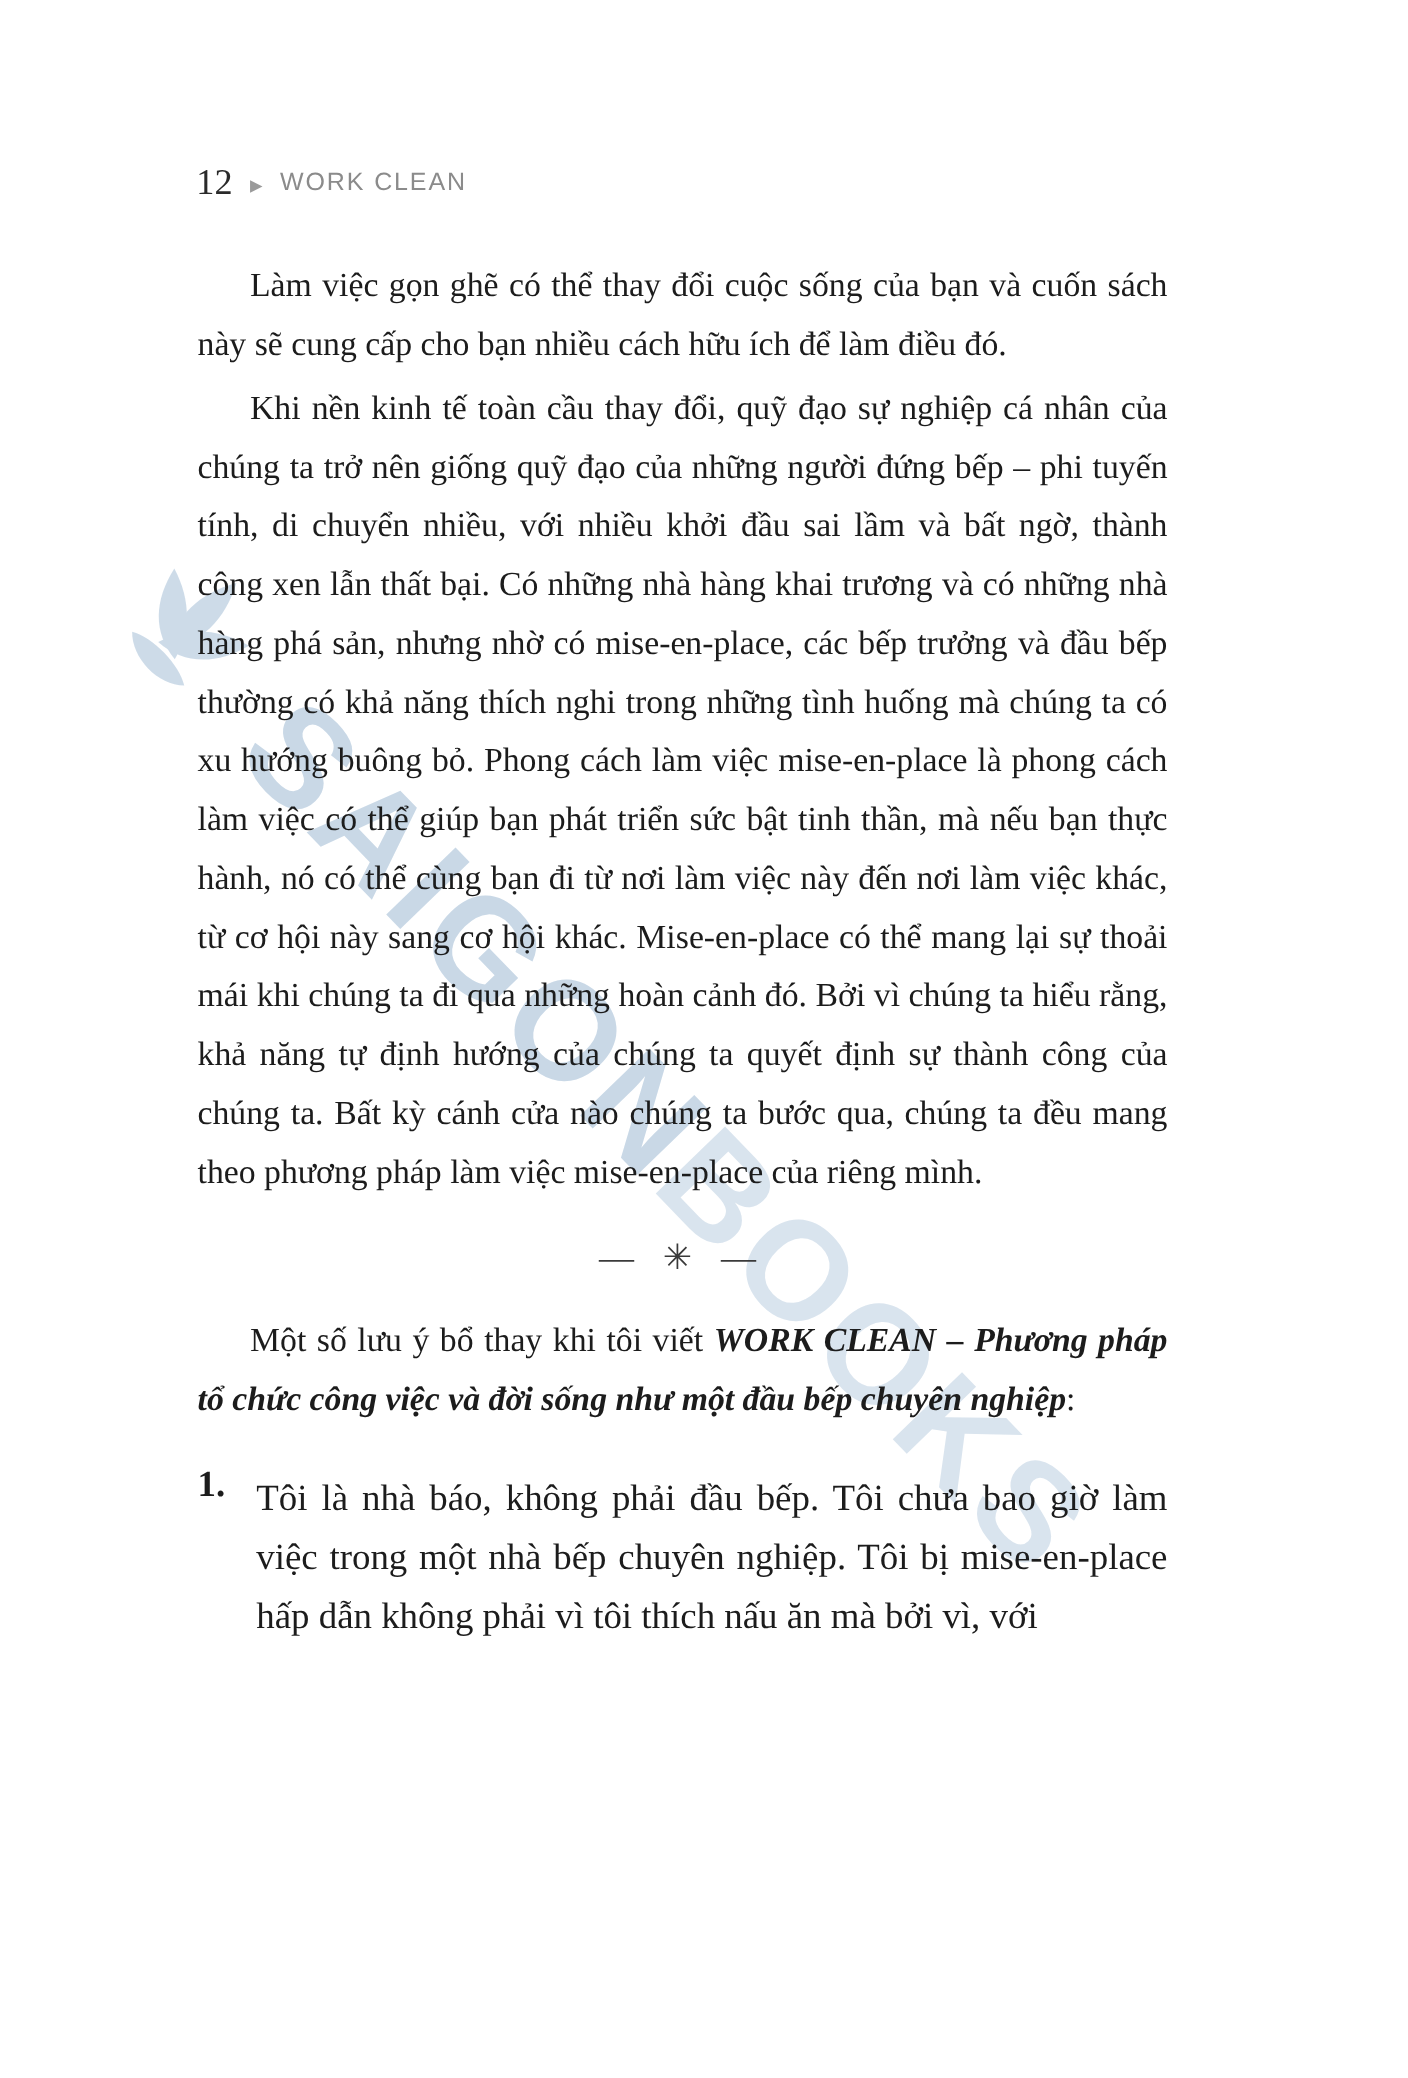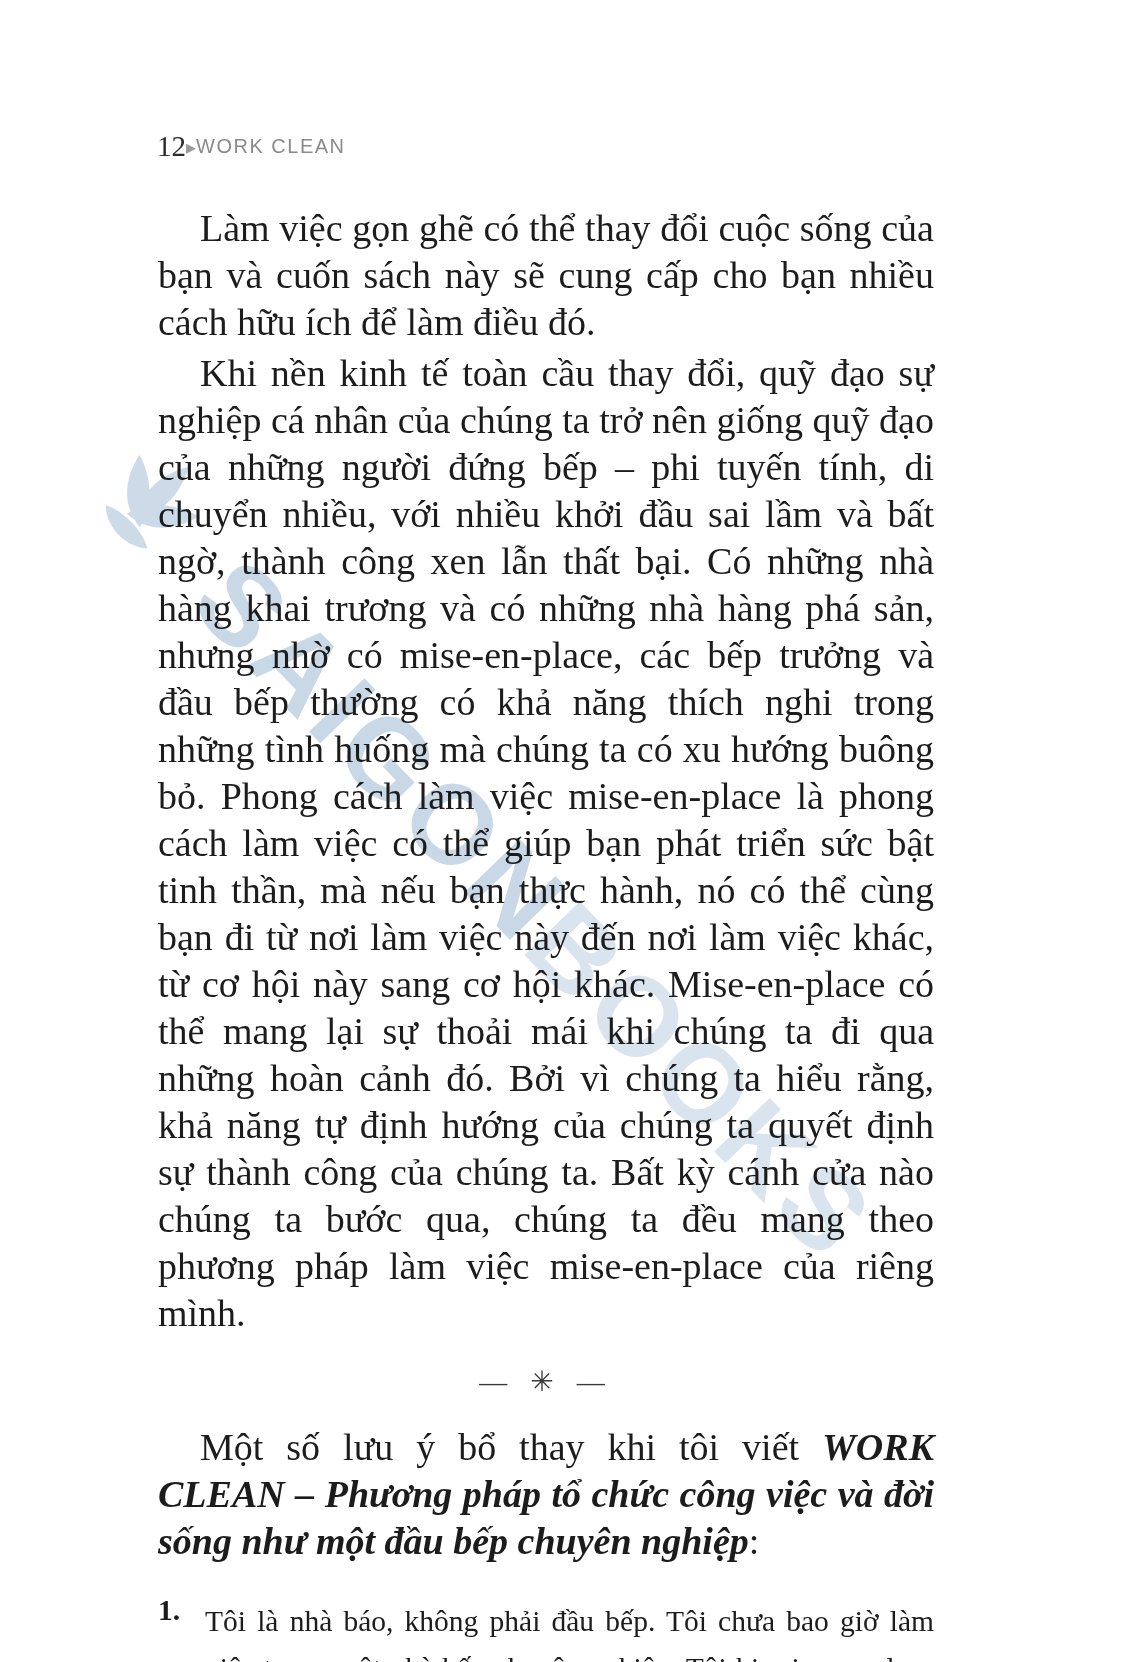--- a/index.html
+++ b/index.html
@@ -39,20 +39,21 @@
   .wm-part1 { opacity: 0.55; }
   .wm-part2 { opacity: 0.38; }
   .wm-logo { opacity: 0.5; }
   
   .header {
     position: absolute;
     top: 130px;
     left: 157px;
     display: flex;
     align-items: center;
+    gap: 14px;
   }
   .page-number {
     font-family: "Liberation Serif", serif;
     font-size: 29px;
     color: #2a2a2a;
   }
   .header-arrow {
     color: #9a9a9a;
     font-size: 20px;
     line-height: 1;
@@ -65,21 +66,21 @@
     color: #8b8b8b;
   }
   
   .content {
     position: absolute;
     top: 205px;
     left: 158px;
     width: 776px;
   }
   .para {
-    font-size: 38px;
+    font-size: 27px;
     line-height: 47px;
     text-align: justify;
     text-indent: 42px;
     margin: 0 0 4px 0;
   }
   .divider {
     text-align: center;
     font-size: 28px;
     color: #3a3a3a;
     margin: 28px 0 26px 0;

